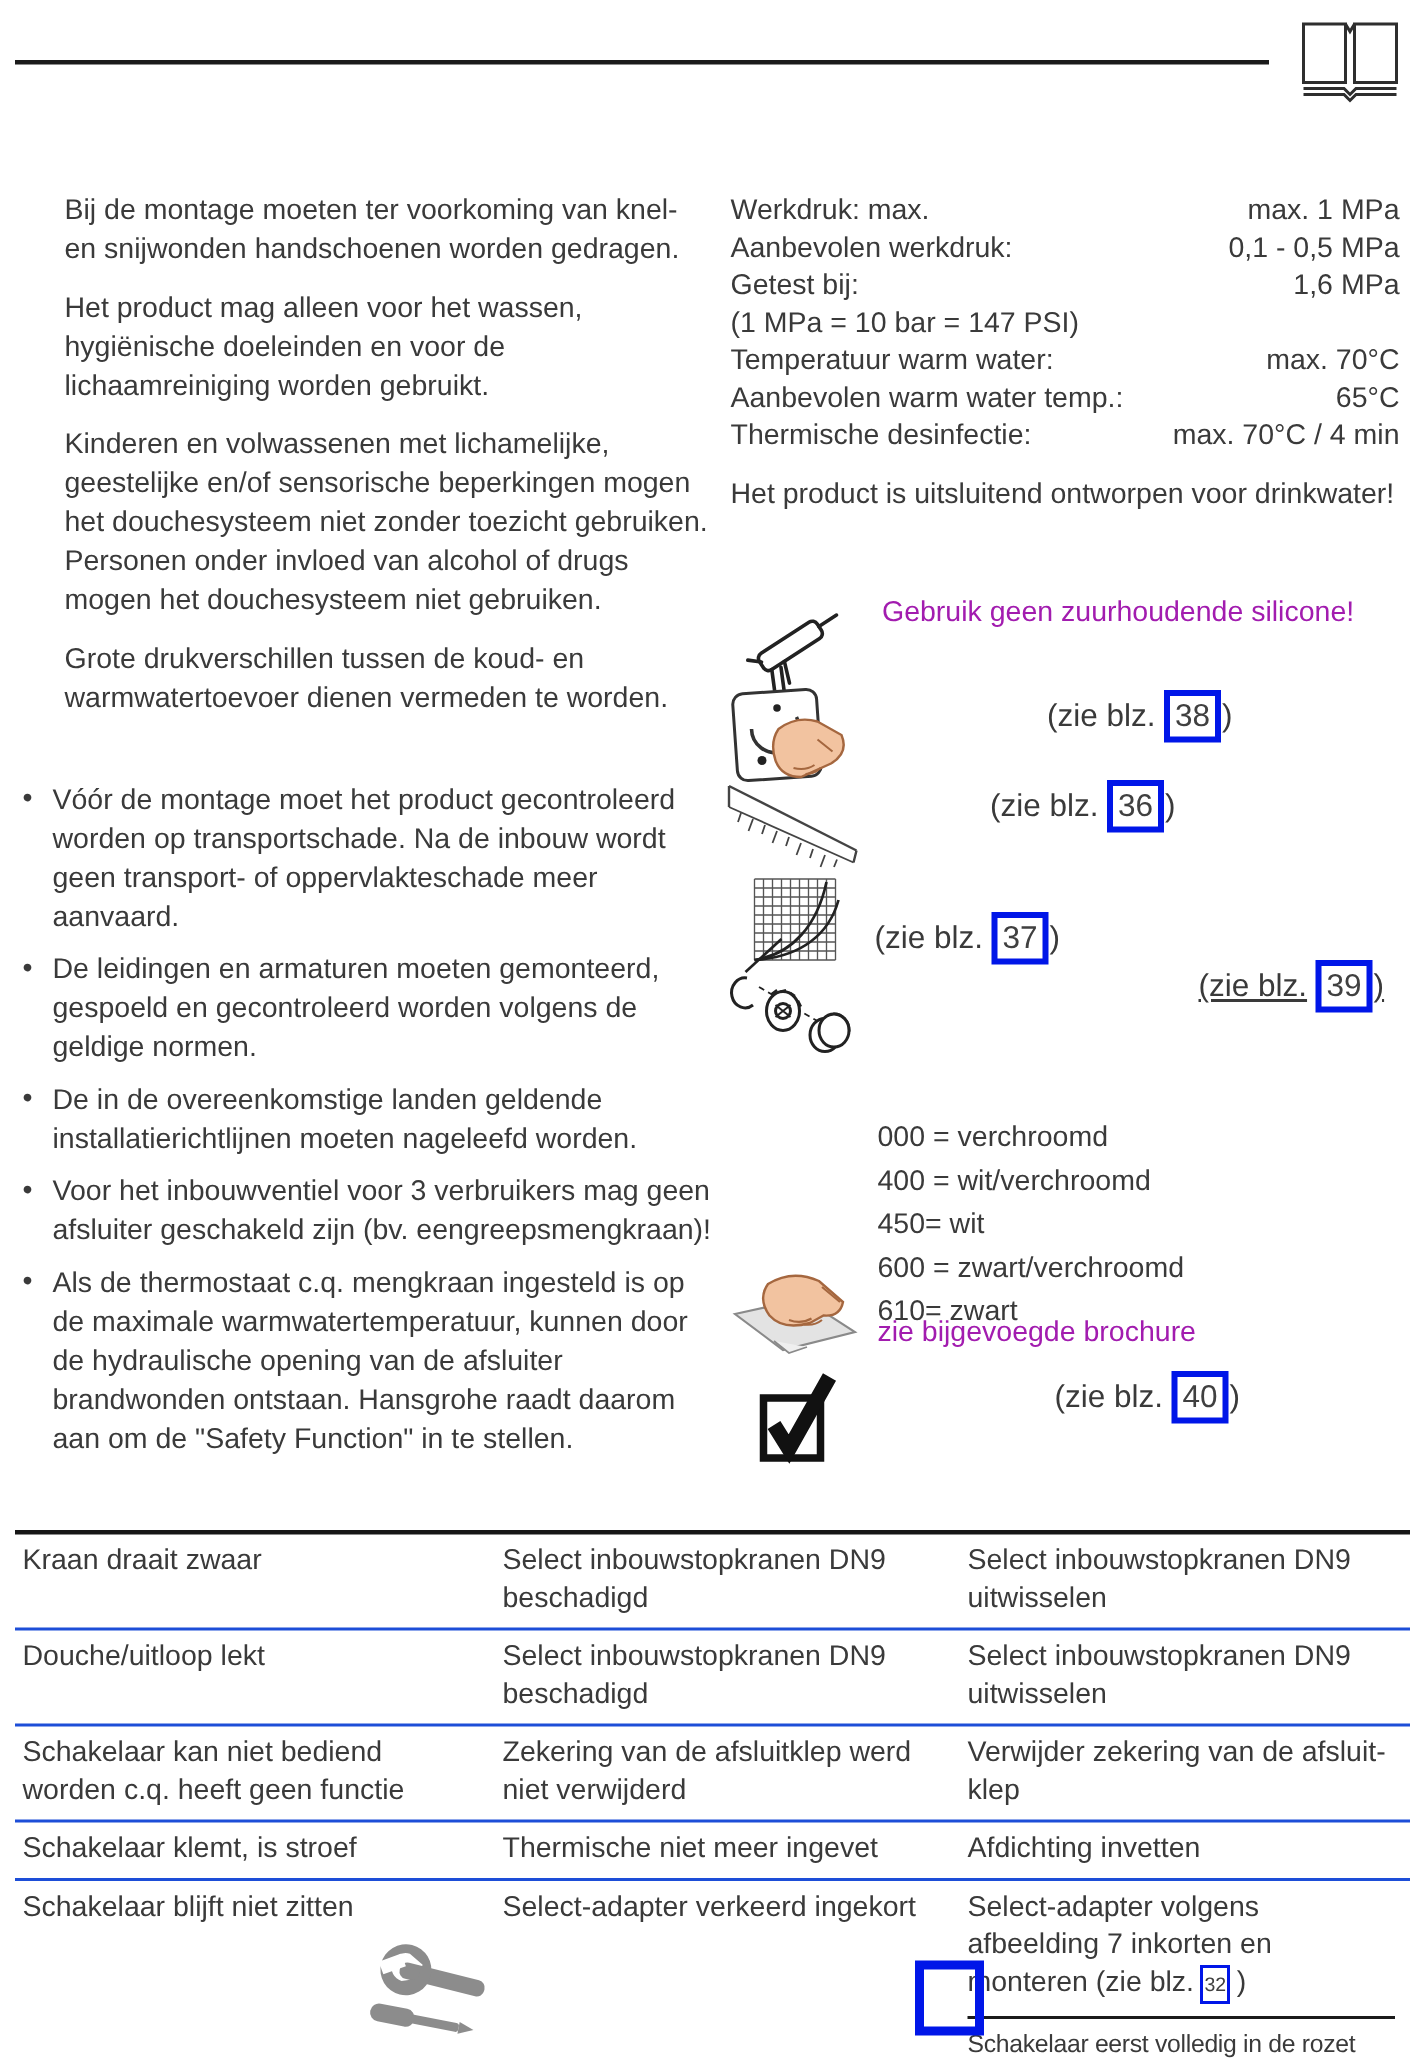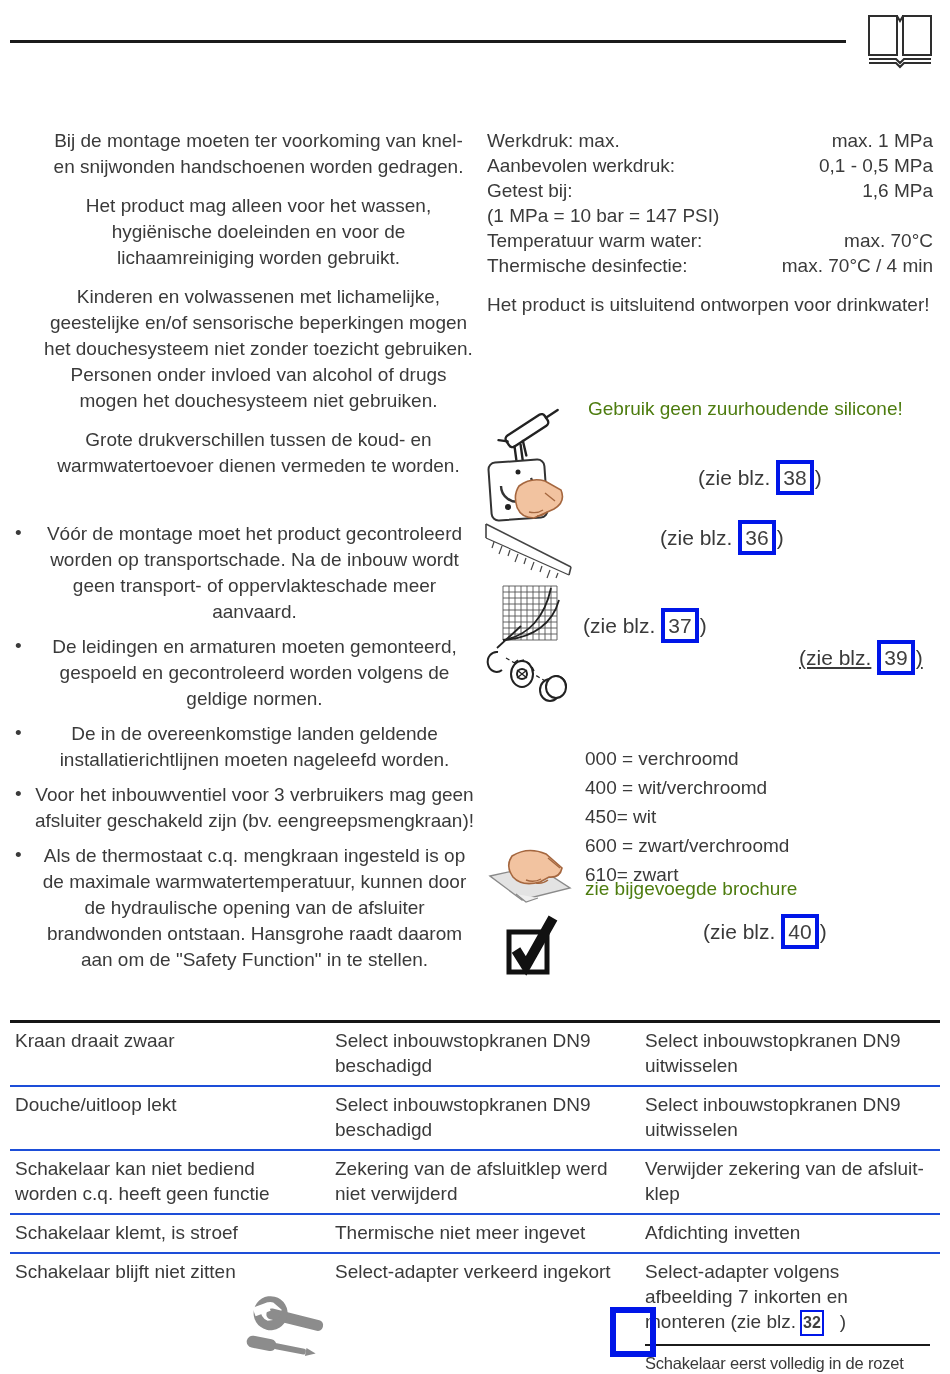--- a/index.html
+++ b/index.html
@@ -1,38 +1,38 @@
 <!DOCTYPE html>
 <html><head>
 <meta charset="utf-8">
 <style>
   html,body{margin:0;padding:0;background:#fff;}
   .page{position:relative;width:950px;height:1374px;background:#fff;overflow:hidden;
         font-family:"Liberation Sans",sans-serif;color:#3a3a3a;}
   .rule{position:absolute;left:10px;top:40px;width:836px;height:3px;background:#1b1b1b;}
   .book{position:absolute;left:864px;top:10px;}
   
-  .leftcol{position:absolute;left:12px;top:128px;width:462px;font-size:19px;line-height:26px;text-align:center;}
+  .leftcol{position:absolute;left:12px;top:128px;width:462px;font-size:19px;line-height:26px;}
   .para{margin:0 0 13px 31px;}
   .bullets{margin-top:42px;}
   .bullet{position:relative;padding-left:23px;margin-bottom:9px;}
   .bullet .dot{position:absolute;left:3px;top:-1px;font-size:19px;}
   
   .tech{position:absolute;left:487px;top:128px;width:446px;font-size:19px;line-height:25px;}
   .trow2{display:flex;justify-content:space-between;}
   .tlabel{white-space:nowrap;}
   .tvalue{white-space:nowrap;text-align:right;}
   .dwnote{margin-top:14px;}
   
   .absitem{position:absolute;}
-  .note-text{font-size:19px;color:#4d7c0f;}
+  .note-text{font-size:19px;color:#a21caf;}
   .ref{font-size:21px;color:#3a3a3a;white-space:nowrap;}
   .pagebox{display:inline-block;border:4px solid #0016e8;padding:0 3px;margin:0 1px 0 6px;
            line-height:27px;color:#404040;}
-  .pagebox.small{border-width:2px;font-size:16px;line-height:22px;margin:0 16px 0 4px;padding:0 1px;font-weight:bold;}
+  .pagebox.small{border-width:2px;font-size:13px;line-height:22px;margin:0 4px 0 4px;padding:0 1px;}
   .codes{position:absolute;left:585px;top:744px;font-size:19px;line-height:29px;}
   
   .tstable{position:absolute;left:10px;top:1020px;width:930px;border-top:3px solid #161616;
            font-size:19px;line-height:25px;}
   .tr{display:flex;border-bottom:2px solid #1d4ed8;}
   .tr.last{border-bottom:none;}
   .td{padding:5px 10px 7px 5px;box-sizing:border-box;}
   .c1{width:320px;}
   .c2{width:310px;}
   .c3{width:300px;}
@@ -104,20 +104,24 @@
       <span class="tlabel">Getest bij:</span>
       <span class="tvalue">1,6 MPa</span>
     </div>
     <div class="trow2">
       <span class="tlabel">(1 MPa = 10 bar = 147 PSI)</span>
       <span class="tvalue"></span>
     </div>
     <div class="trow2">
       <span class="tlabel">Temperatuur warm water:</span>
       <span class="tvalue">max. 70°C</span>
+    </div>
+    <div class="trow2">
+      <span class="tlabel">Aanbevolen warm water temp.:</span>
+      <span class="tvalue">65°C</span>
     </div>
     <div class="trow2">
       <span class="tlabel">Thermische desinfectie:</span>
       <span class="tvalue">max. 70°C / 4 min</span>
     </div>
     <div class="dwnote">Het product is uitsluitend ontworpen voor drinkwater!</div>
   </div>
 
   <div class="absitem" style="left:487px;top:392px;">
     <svg width="86" height="72" viewBox="0 0 86 72">

